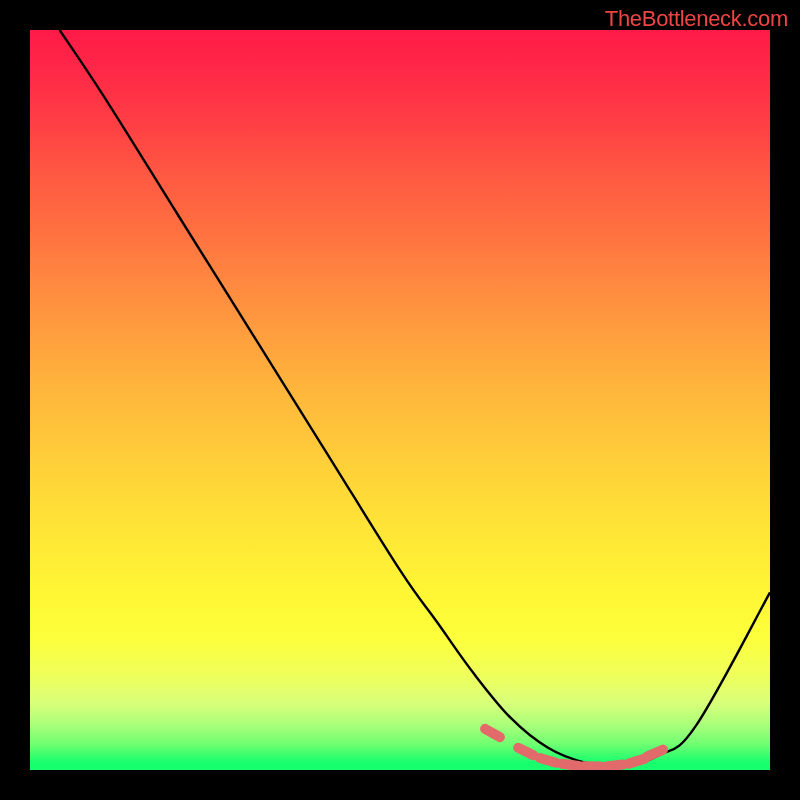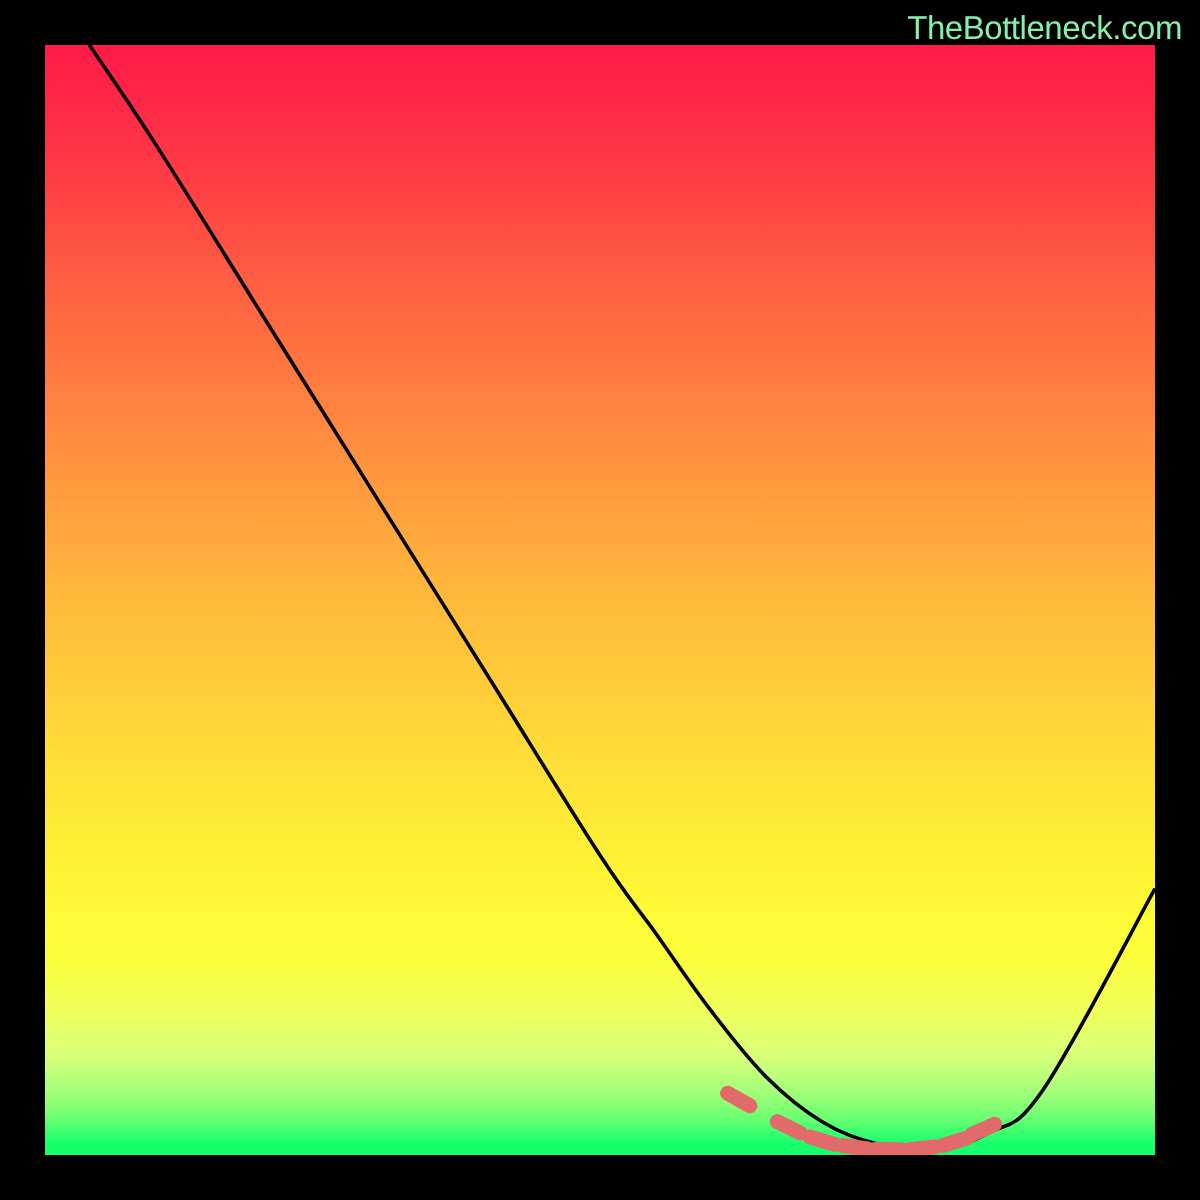--- a/index.html
+++ b/index.html
@@ -12,21 +12,21 @@
     height: 800px;
     background: #000;
     position: relative;
     font-family: Arial, sans-serif;
     overflow: hidden;
   }
   .watermark {
     position: absolute;
     top: 6px;
     right: 12px;
-    color: #86efac;
+    color: #ef4444;
     font-size: 22px;
     font-weight: 500;
     z-index: 10;
     letter-spacing: -0.3px;
   }
   .chart-area {
     position: absolute;
     top: 30px;
     left: 30px;
     width: 740px;

